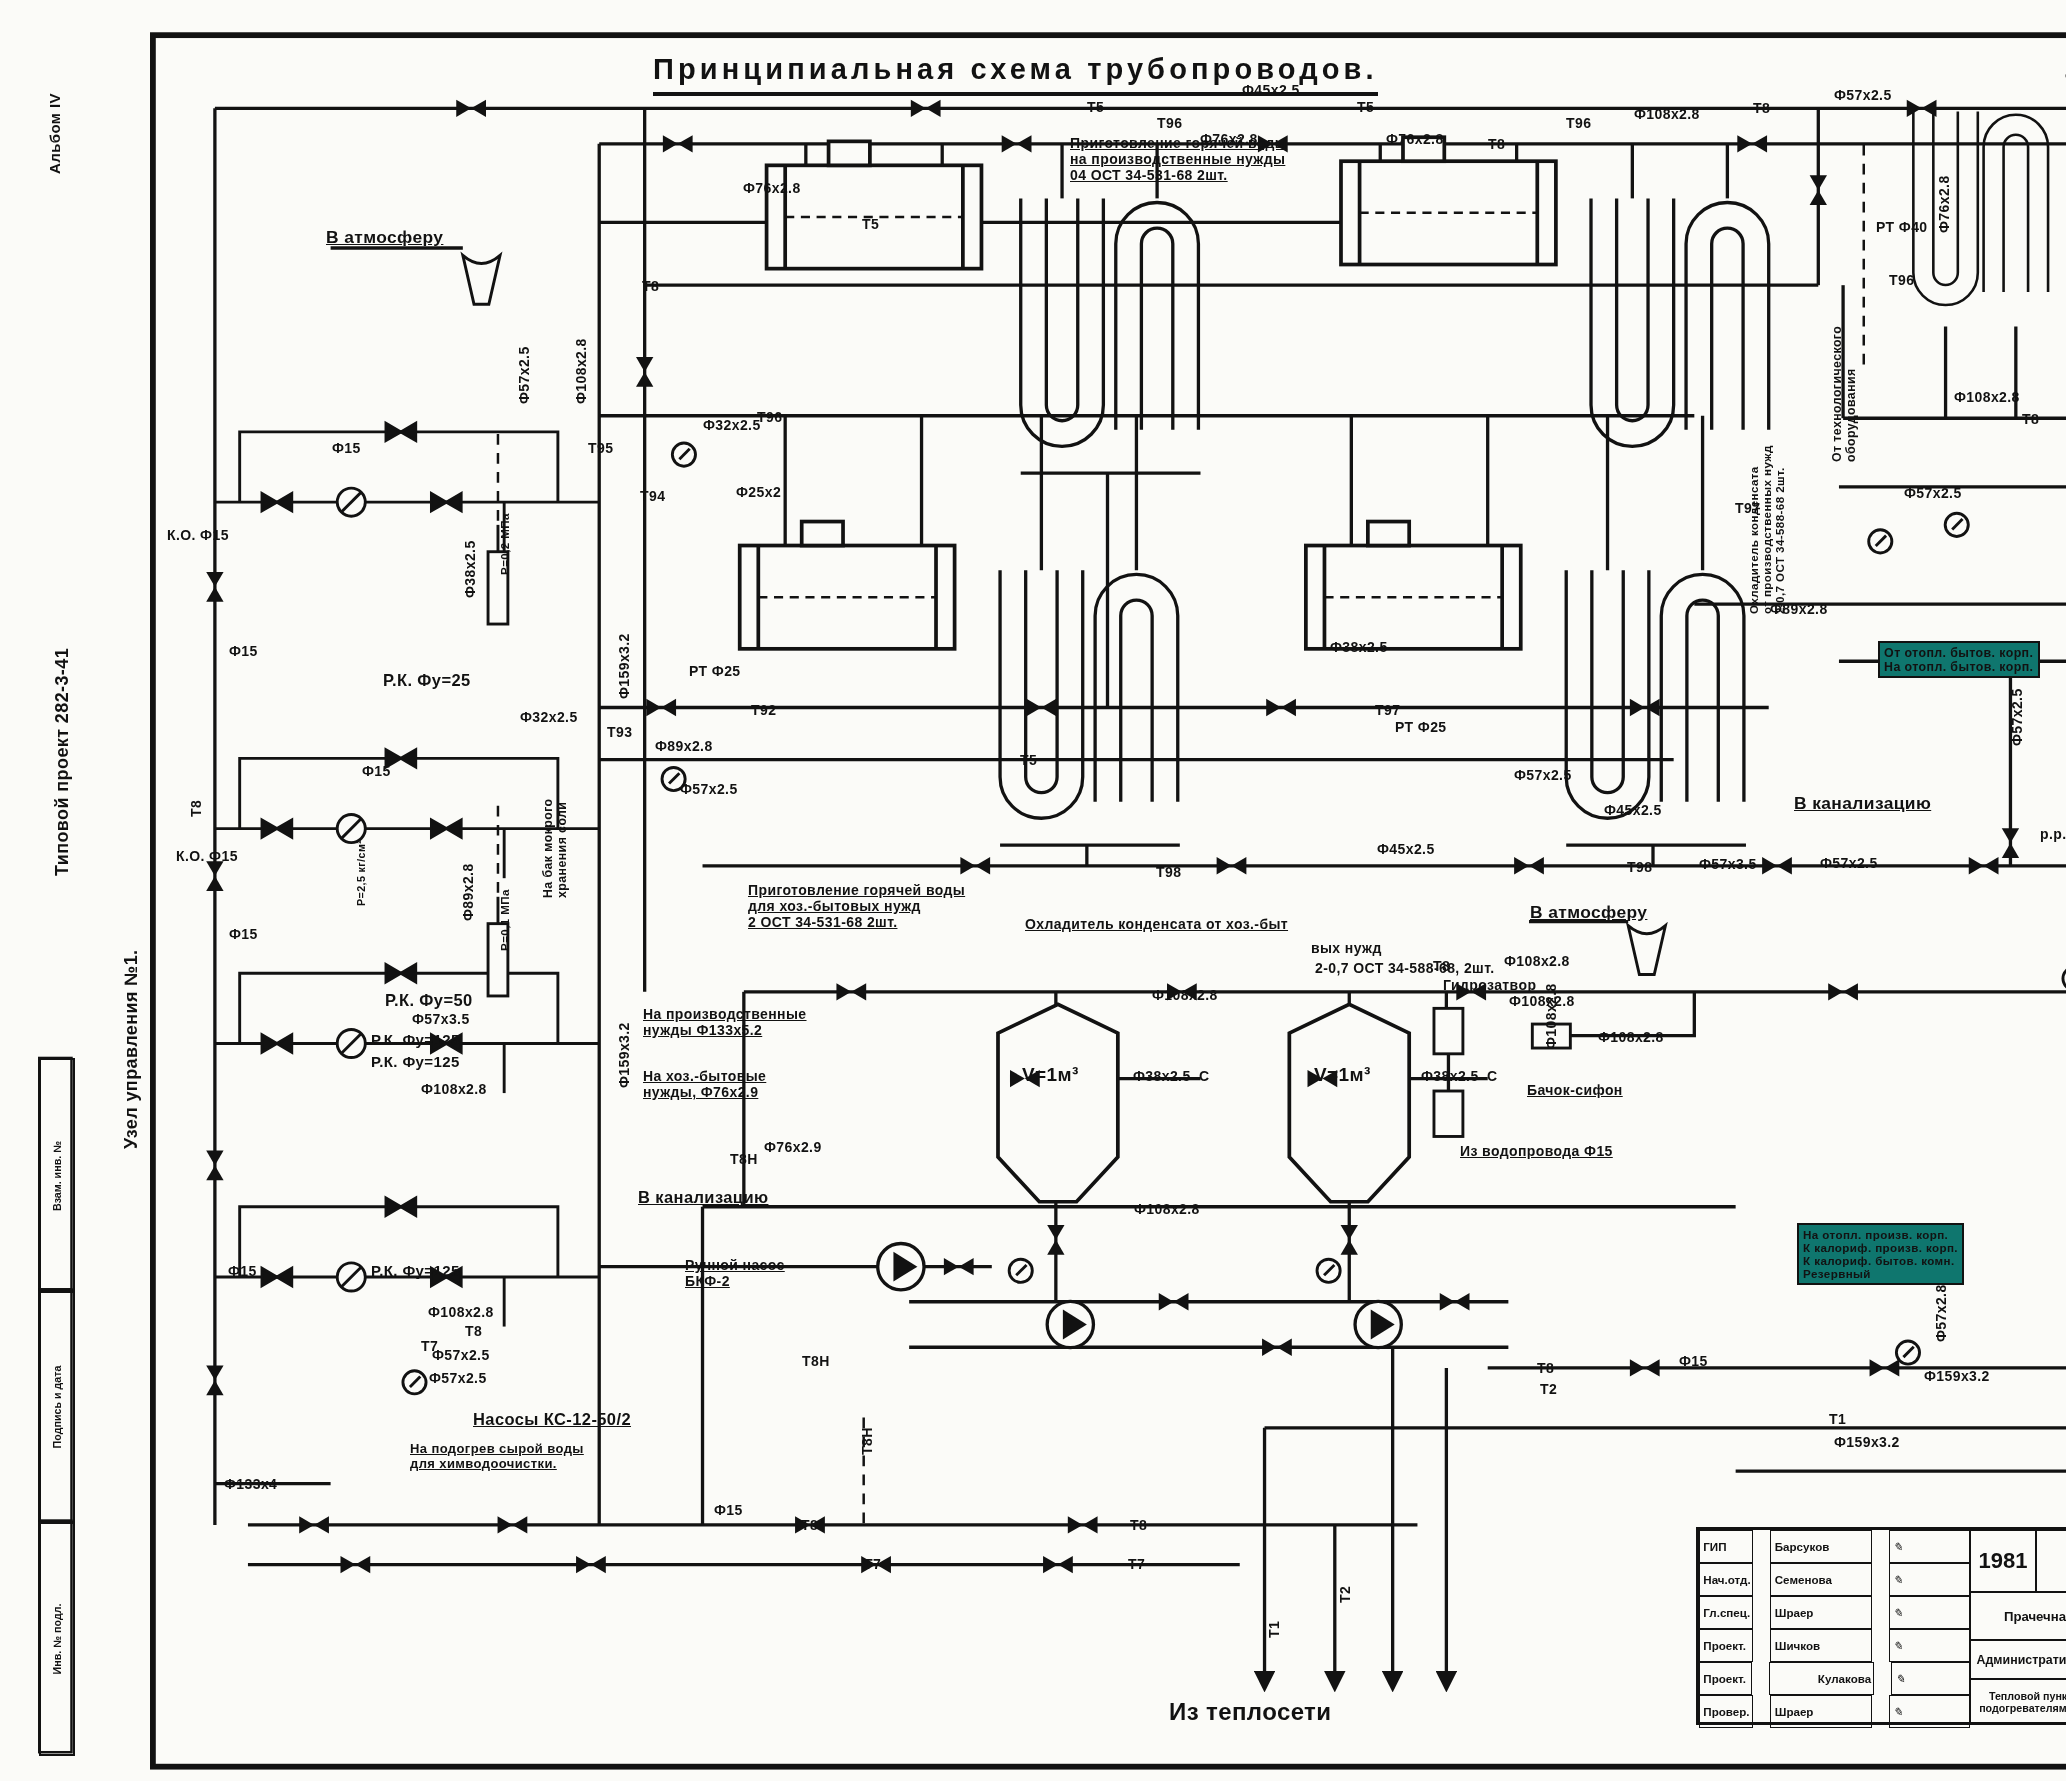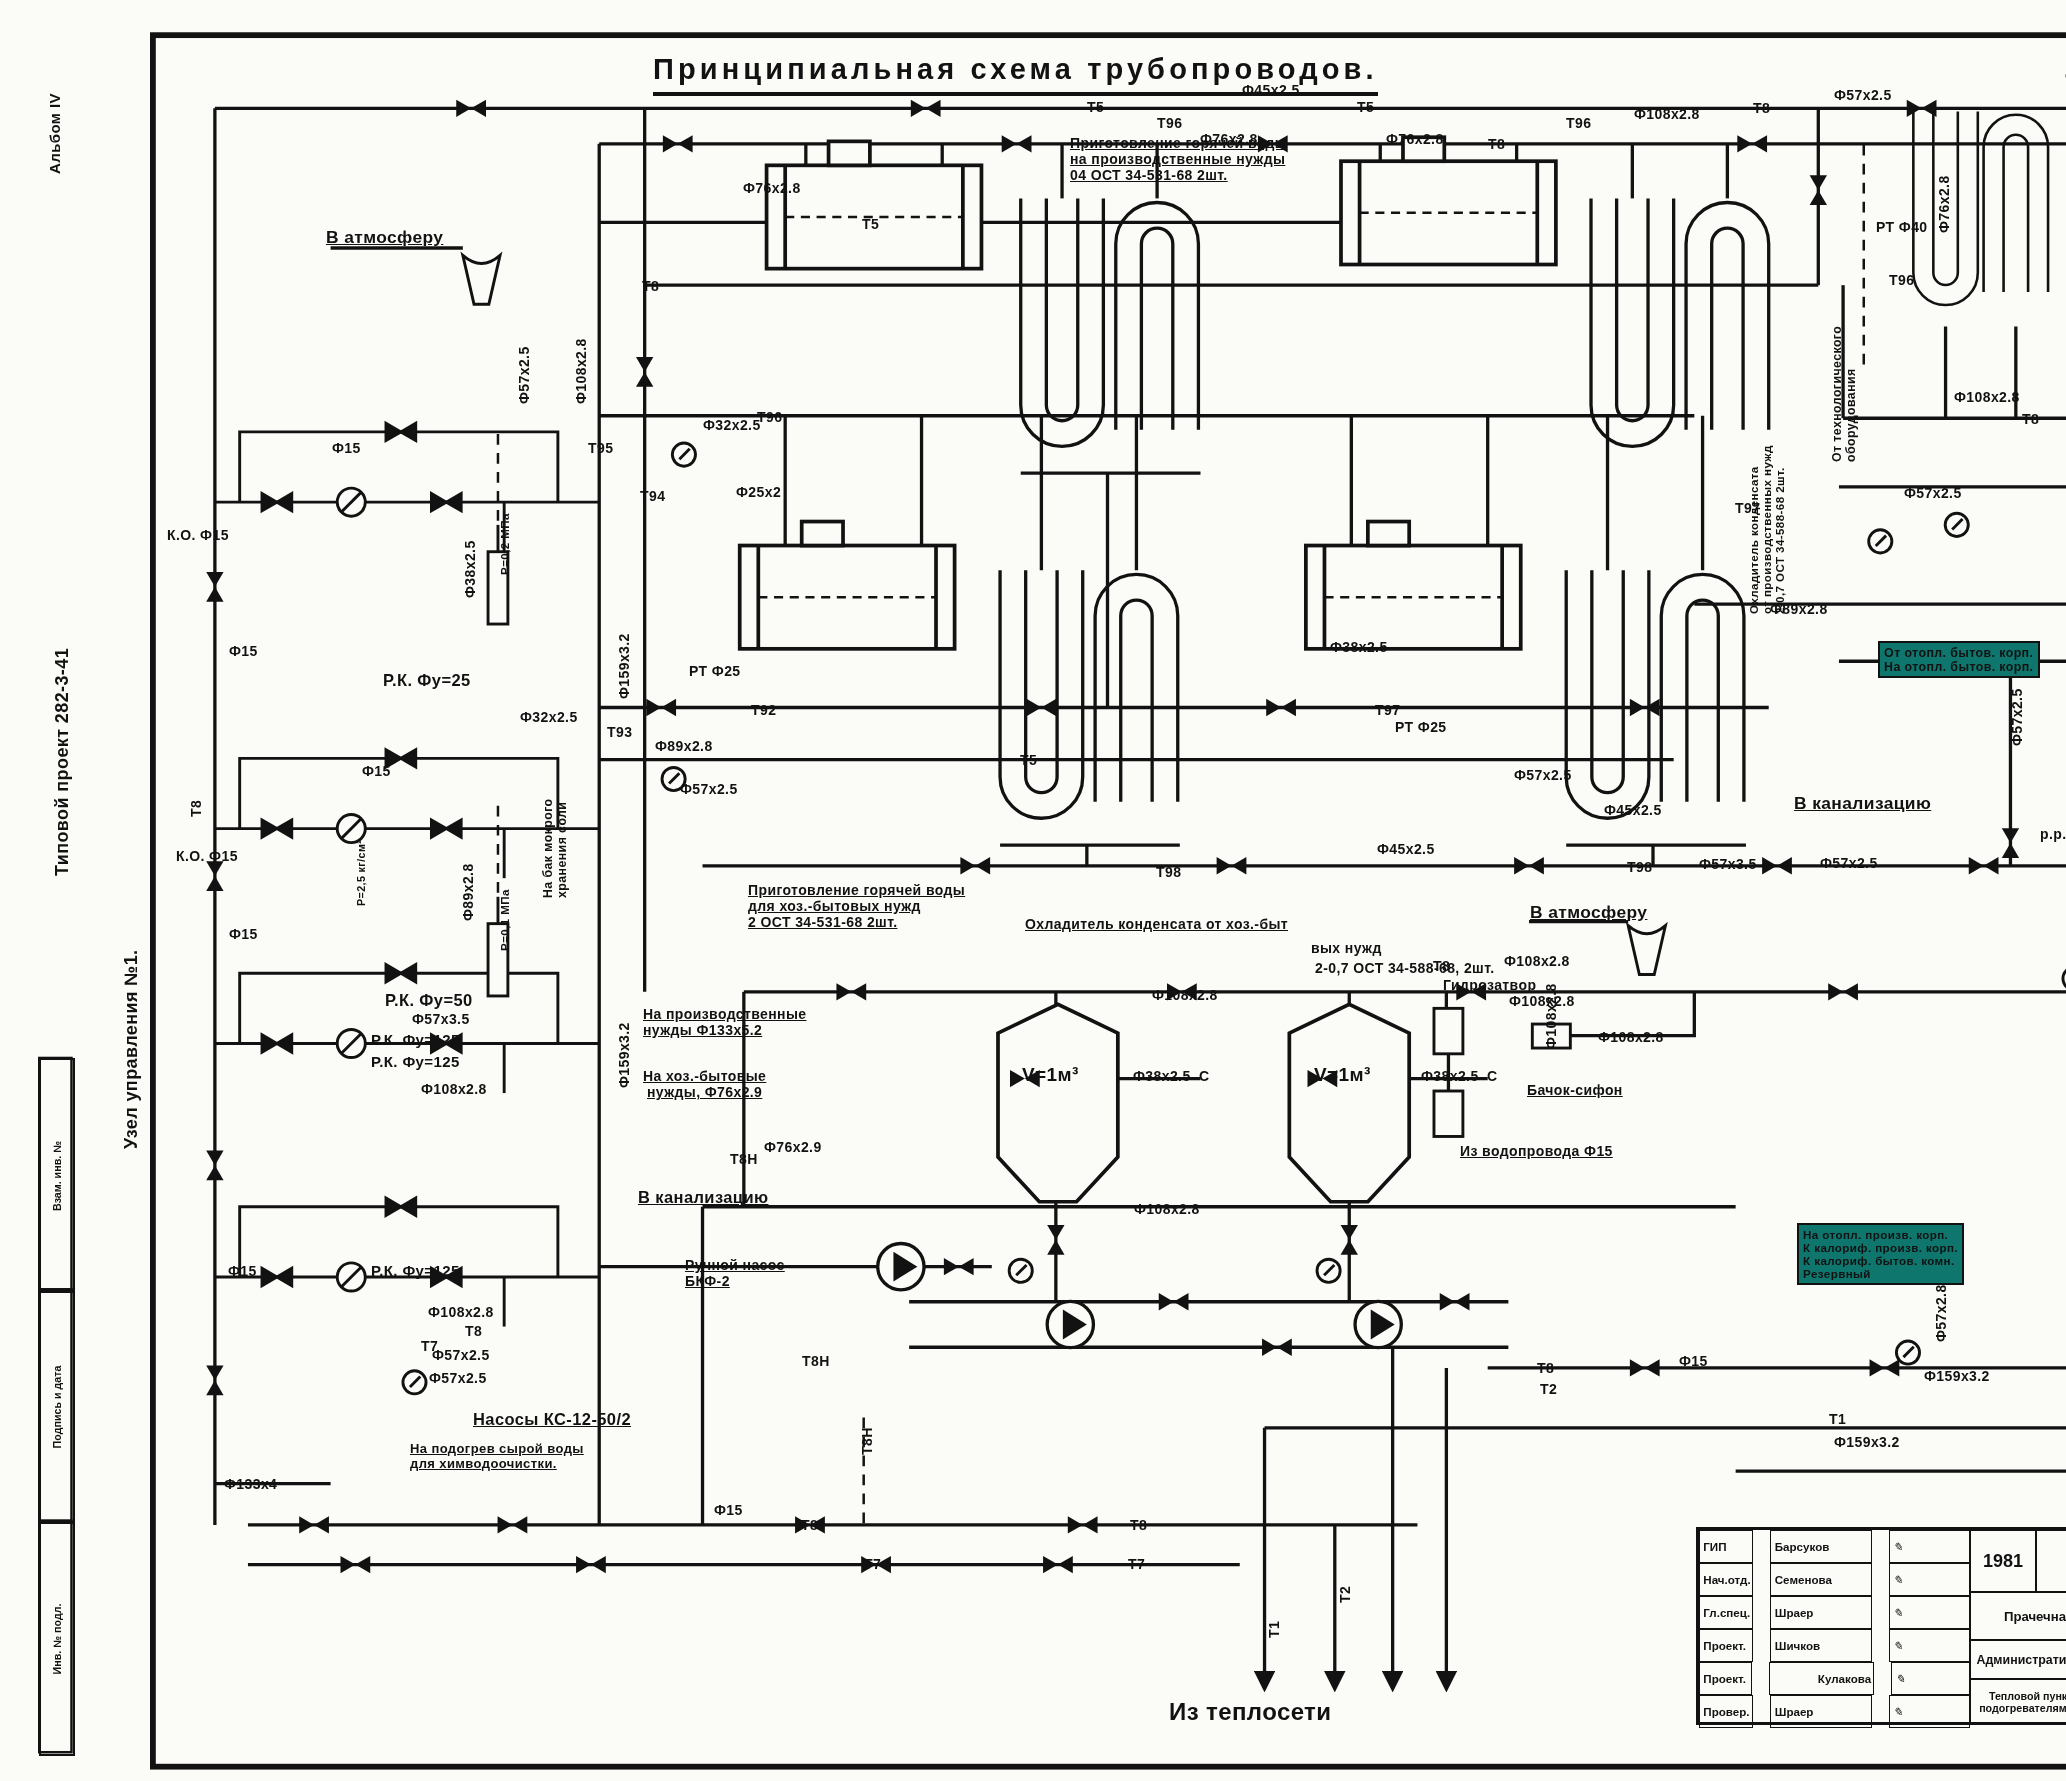--- a/index.html
+++ b/index.html
@@ -386,21 +386,21 @@
       <div class="lbl" data-name="pipe-label" style="left: 1509px; top: 994px;">Ф108х2.8</div>
       <div class="lbl" data-name="pipe-label" style="left: 1544px; top: 1049px; transform: rotate(-90deg);">Ф108х2.8</div>
       <div class="lbl u" data-name="annotation" style="left: 1527px; top: 1083px;">Бачок-сифон</div>
       <div class="lbl u" data-name="annotation" style="left: 1460px; top: 1144px;">Из водопровода Ф15</div>
       <div class="lbl" data-name="pipe-label" style="left: 1598px; top: 1030px;">Ф108х2.8</div>
       <div class="lbl" data-name="pipe-label" style="left: 1152px; top: 988px;">Ф108х2.8</div>
       <div class="lbl" data-name="tank-label" style="left: 1022px; top: 1064px; font-size: 19px;">V=1м³</div>
       <div class="lbl" data-name="tank-label" style="left: 1314px; top: 1064px; font-size: 19px;">V=1м³</div>
       <div class="lbl u" data-name="annotation" style="left: 643px; top: 1007px;">На производственные
 нужды Ф133х5.2</div>
-      <div class="lbl u" data-name="annotation" style="left: 643px; top: 1069px; text-align: center;">На хоз.-бытовые
+      <div class="lbl u" data-name="annotation" style="left: 643px; top: 1069px;">На хоз.-бытовые
 нужды, Ф76х2.9</div>
       <div class="lbl" data-name="pipe-label" style="left: 1133px; top: 1069px;">Ф38х2.5</div>
       <div class="lbl" data-name="pipe-label" style="left: 1199px; top: 1069px;">С</div>
       <div class="lbl" data-name="pipe-label" style="left: 1421px; top: 1069px;">Ф38х2.5</div>
       <div class="lbl" data-name="pipe-label" style="left: 1487px; top: 1069px;">С</div>
       <div class="lbl" data-name="pipe-label" style="left: 1134px; top: 1202px;">Ф108х2.8</div>
       <div class="lbl u" data-name="annotation" style="left: 638px; top: 1188px; font-size: 16.5px;">В канализацию</div>
       <div class="lbl u" data-name="annotation" style="left: 685px; top: 1258px;">Ручной насос
 БКФ-2</div>
       <div class="lbl" data-name="pipe-label" style="left: 764px; top: 1140px;">Ф76х2.9</div>
@@ -505,21 +505,21 @@
           <div data-name="signature-role" style="width: 62px;">Проект.</div>
           <div data-name="signature-name" style="width: 116px; padding-left: 48px;">Кулакова</div>
           <div class="script" data-name="signature-autograph" style="width: 93px;">✎</div>
         </div>
         <div class="sigrow">
           <div data-name="signature-role" style="width: 62px;">Провер.</div>
           <div data-name="signature-name" style="width: 116px;">Шраер</div>
           <div class="script" data-name="signature-autograph" style="width: 93px;">✎</div>
         </div>
       </div>
-    <div class="cell" style="left:271px;top:0;width:66px;height:62px;font-size:18px" data-name="year-cell">1981</div>
+    <div class="cell" style="left:271px;top:0;width:66px;height:62px;font-size:22px" data-name="year-cell">1981</div>
     <div class="cell" style="left:337px;top:0;width:306px;height:62px;font-size:24px;letter-spacing:2.5px" data-name="document-number">282-3-41</div>
 
     <div class="cell" style="left:271px;top:62px;width:482px;height:48px;font-size:13.2px;padding:0 6.6px" data-name="project-title">Прачечная производительностью 5 тонн сухого белья в смену</div>
     <div class="cell" style="left:271px;top:110px;width:264px;height:39px;font-size:12.4px;padding:0 5px" data-name="sheet-title">Административно-бытовые помещения.</div>
     <div class="cell" style="left:271px;top:149px;width:264px;height:46px;font-size:10.7px;padding:0 4.1px" data-name="drawing-name">Тепловой пункт. Вариант с пароводяными подогревателями мн. Принципиальная схема.</div>
 
   </div>
 
 </div>
 

